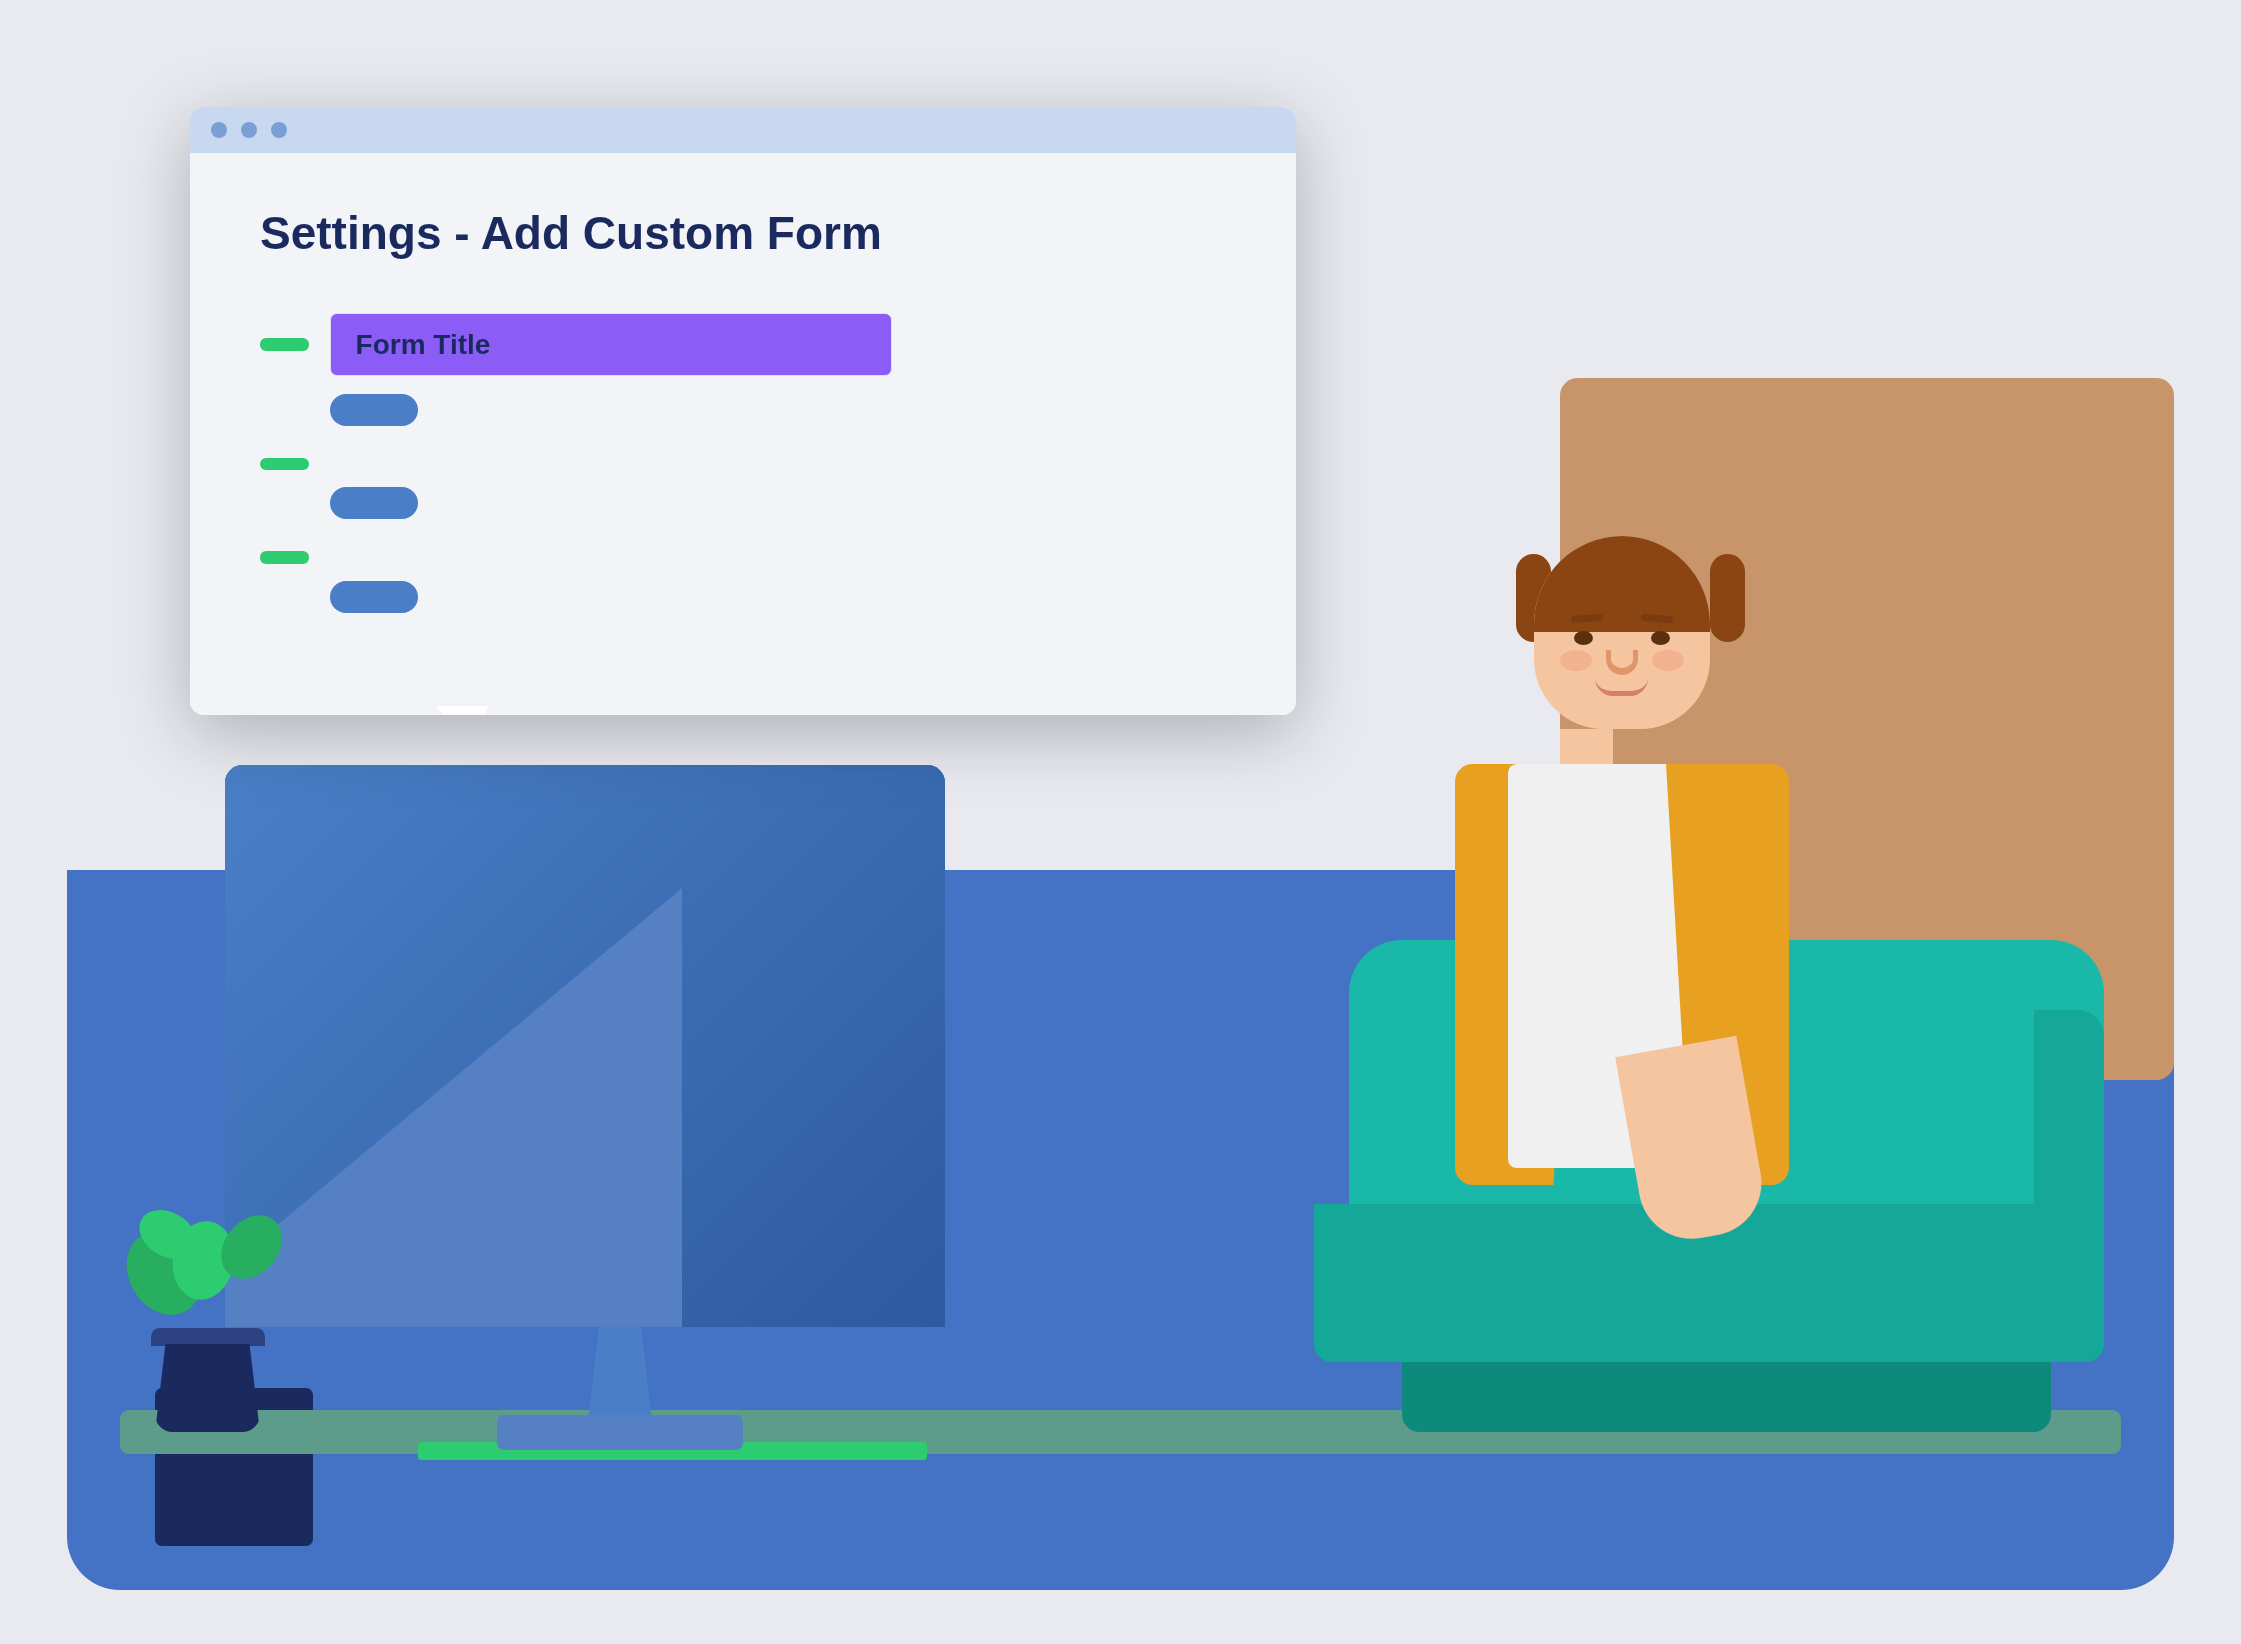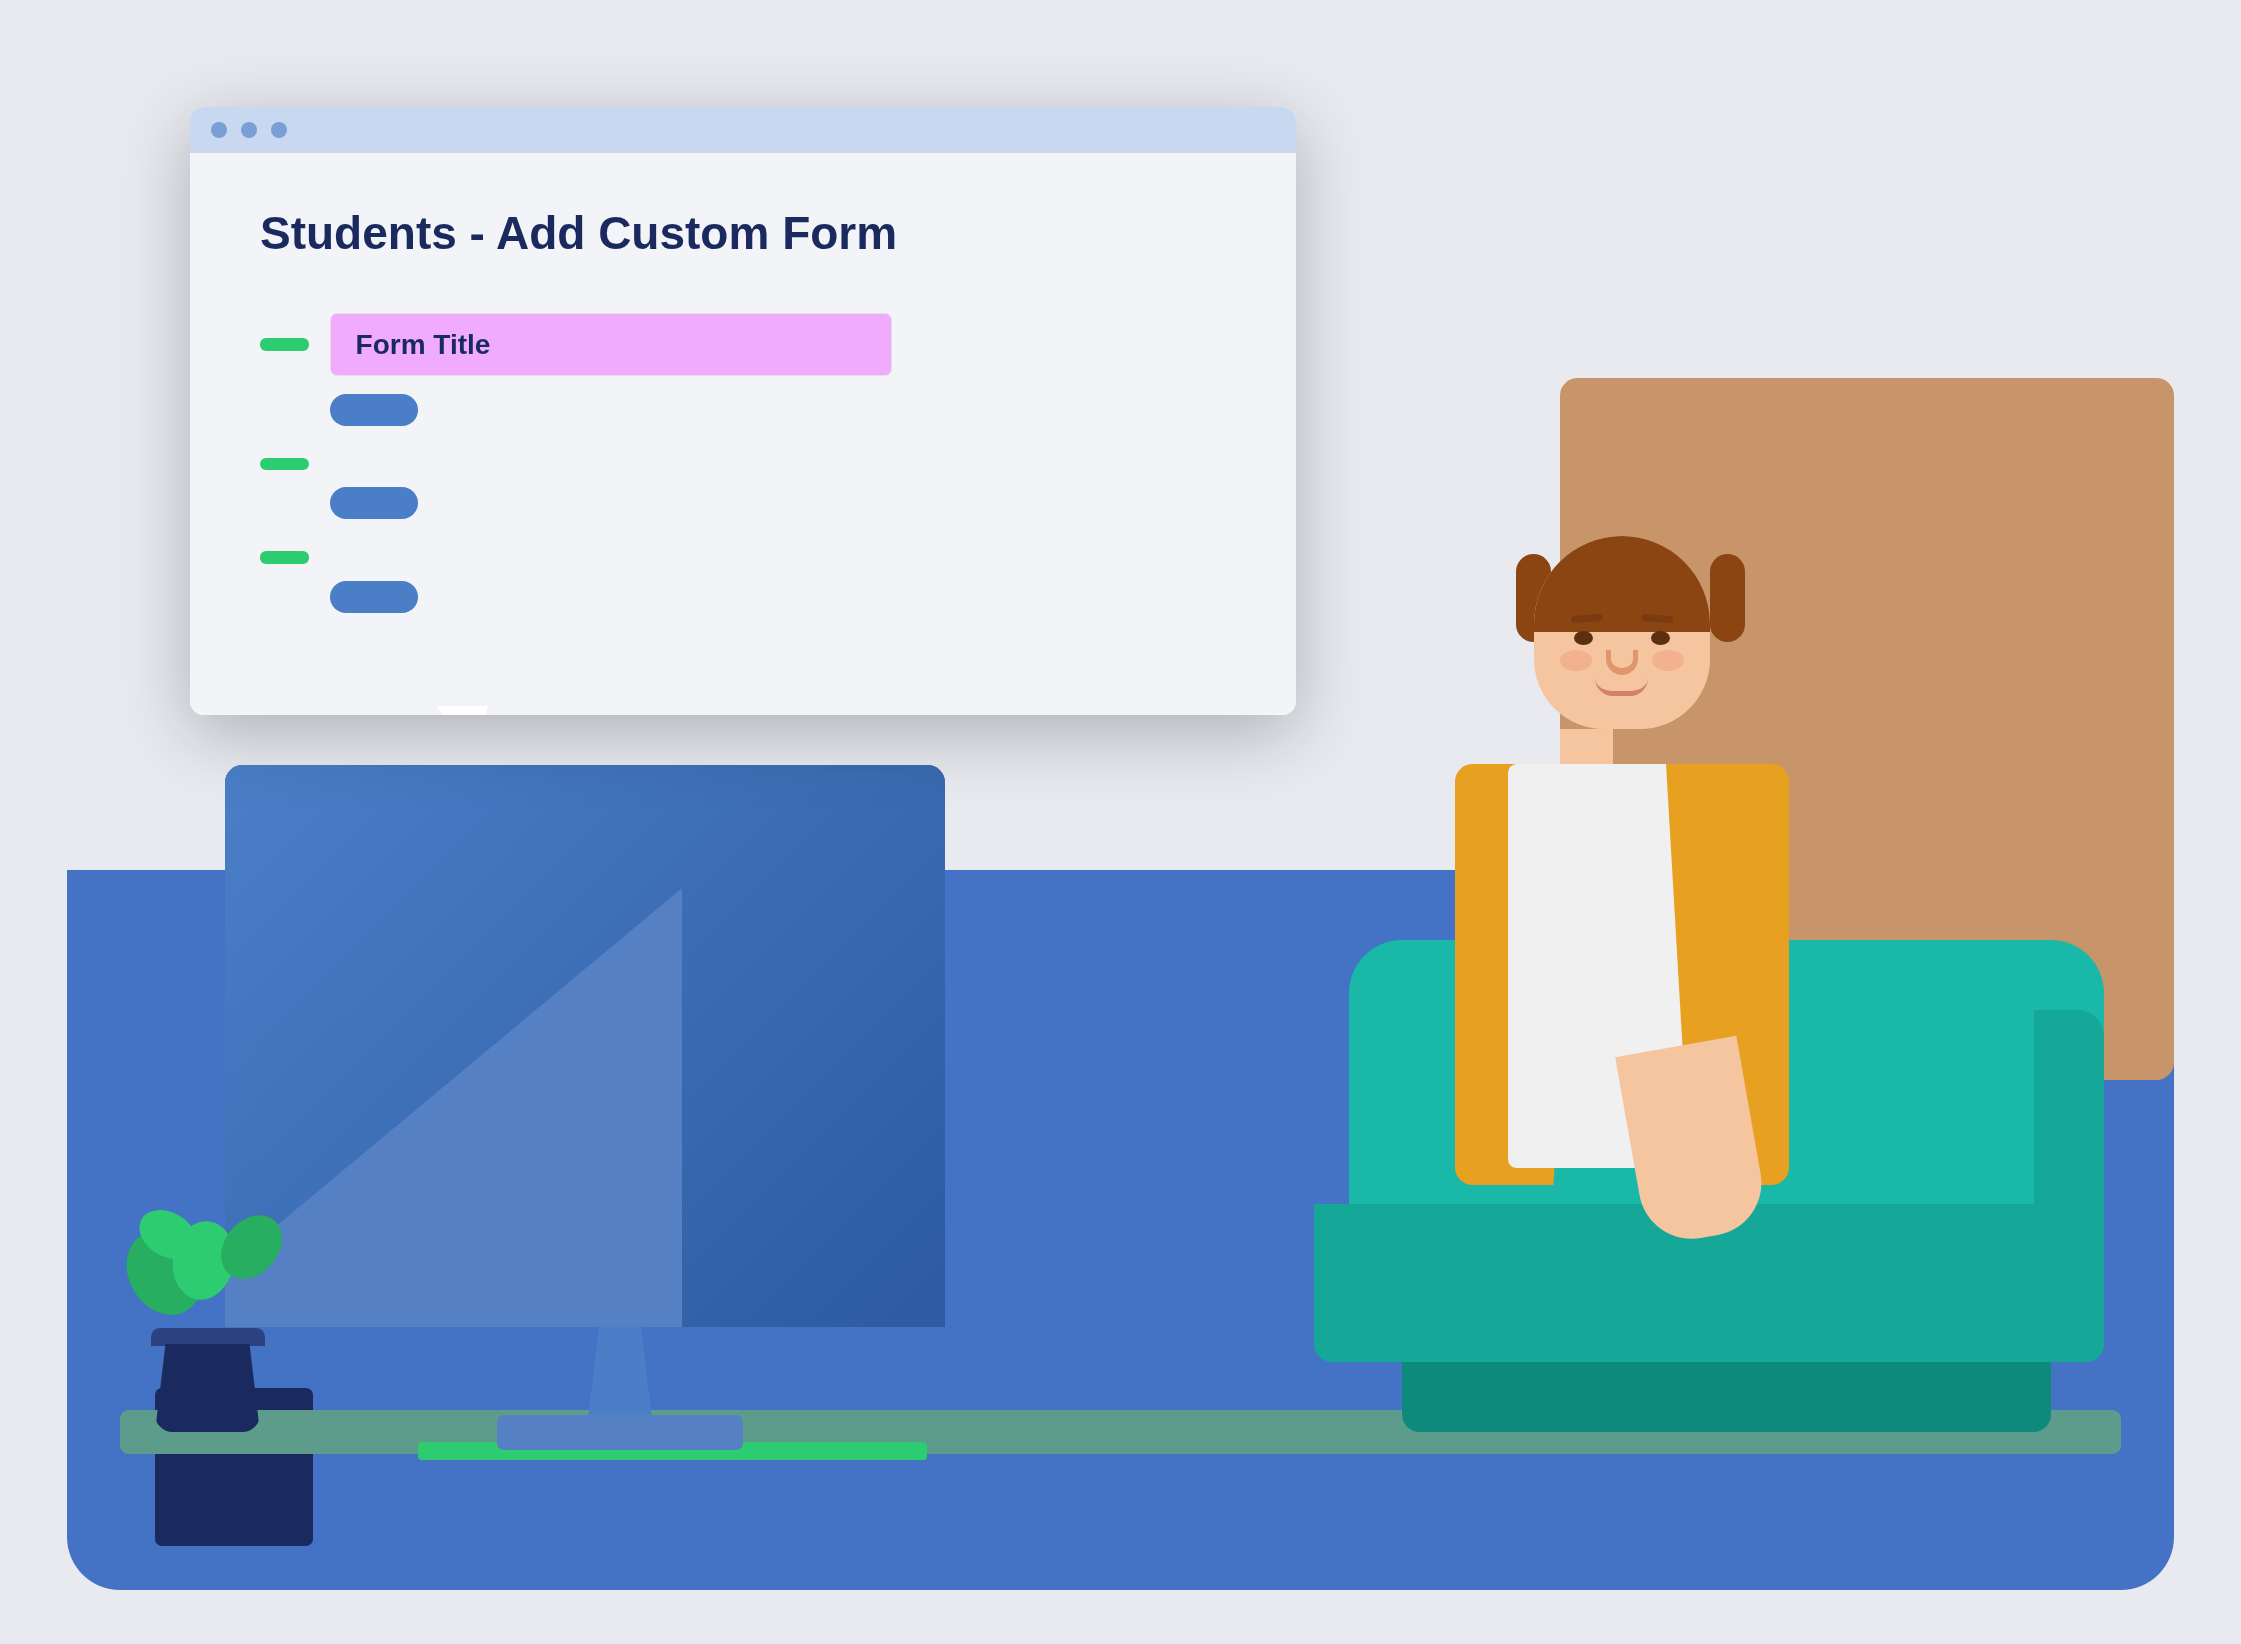--- a/index.html
+++ b/index.html
@@ -145,21 +145,21 @@
       width: 49px;
       height: 12.3px;
       background: #2ecc71;
       border-radius: 6.1px;
       flex-shrink: 0;
     }
 
     .form-input {
       width: 562px;
       height: 63px;
-      background: #f0abfc;
+      background: #8b5cf6;
       border: 1.8px solid #dde3ed;
       border-radius: 7px;
       padding: 0 24.6px;
       font-size: 28px;
       color: #1a2a5e;
       font-weight: 600;
       outline: none;
       cursor: text;
     }
 
@@ -607,21 +607,21 @@
     <div class="monitor-base"></div>
   </div>
 
   <div class="browser-card">
     <div class="browser-titlebar">
       <div class="titlebar-dot"></div>
       <div class="titlebar-dot"></div>
       <div class="titlebar-dot"></div>
     </div>
     <div class="browser-content">
-      <h1 class="page-title">Students - Add Custom Form</h1>
+      <h1 class="page-title">Settings - Add Custom Form</h1>
 
       <div class="form-row">
         <div class="green-indicator"></div>
         <input class="form-input" type="text" value="Form Title" placeholder="Form Title" style="">
       </div>
       <button class="blue-pill-btn"></button>
 
       <div class="form-row">
         <div class="green-indicator"></div>
       </div>

